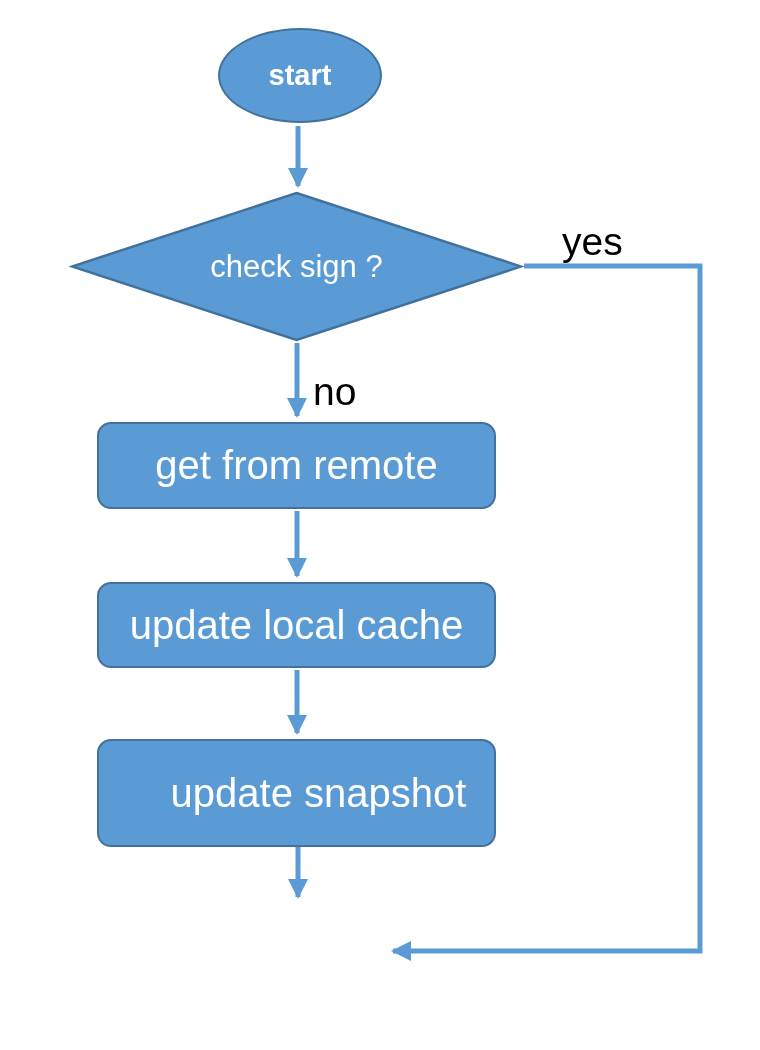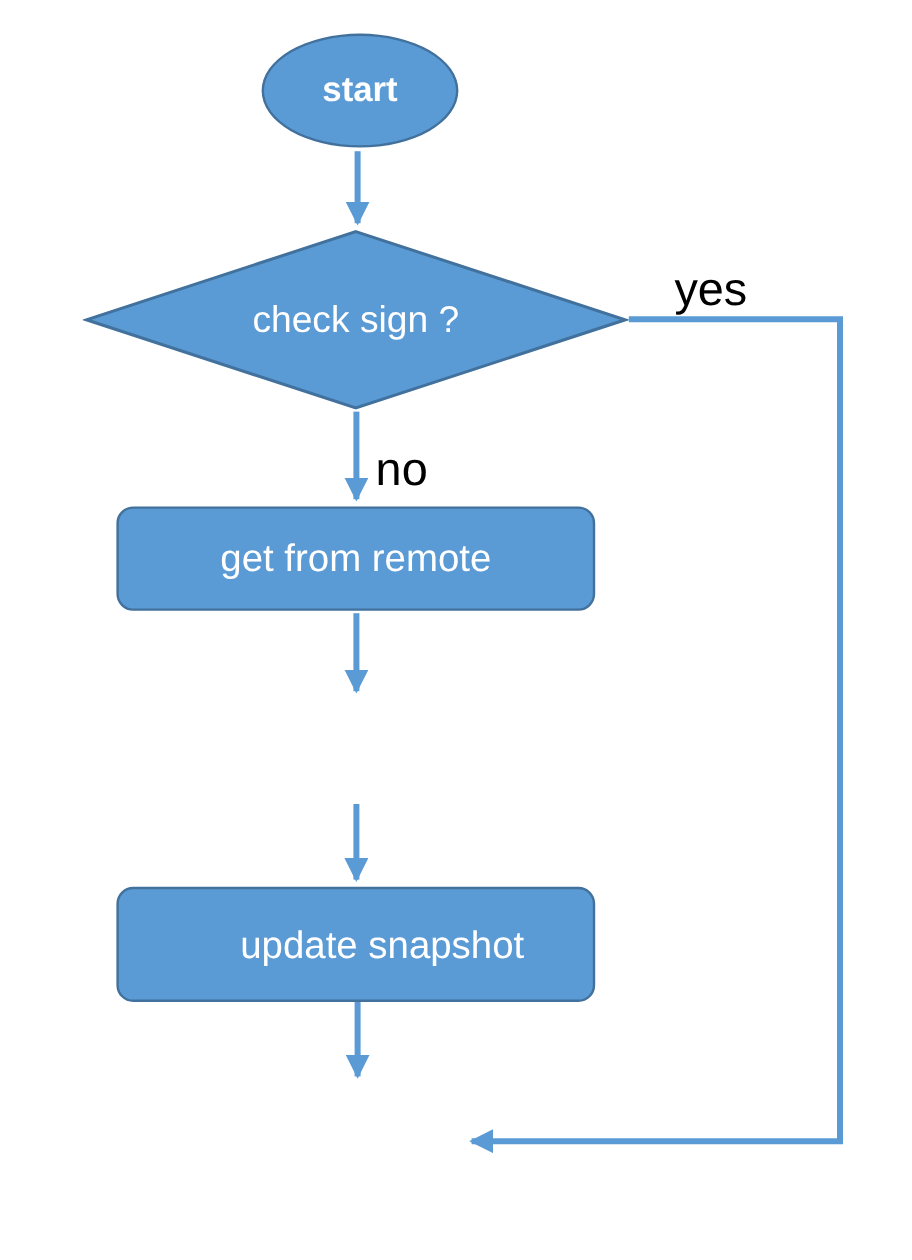--- a/index.html
+++ b/index.html
@@ -35,31 +35,31 @@
   }
   .terminator{
     background:var(--shape-fill);
     border:2.5px solid var(--shape-stroke);
     border-radius:50%;
   }
   .process{
     background:var(--shape-fill);
     border:2px solid var(--shape-stroke);
     border-radius:14px;
-    font-size:32px;
+    font-size:40px;
   }
   .node-start{left:218px;top:28px;width:164px;height:95px;font-size:29px;font-weight:bold;}
   .node-end{left:228px;top:903px;width:160px;height:94px;font-size:30px;}
   .node-decision{left:69px;top:191px;width:455px;height:151px;font-size:31px;}
   .node-decision .diamond-svg{position:absolute;left:0;top:0;}
   .node-decision .shape-label{position:relative;text-align:right;}
   .diamond-shape{fill:var(--shape-fill);stroke:var(--shape-stroke);stroke-width:2.5;}
   .node-step1{left:97px;top:422px;width:399px;height:87px;}
   .node-step2{left:97px;top:582px;width:399px;height:86px;}
-  .node-step3{left:97px;top:739px;width:399px;height:96px;padding-left:44px;}
+  .node-step3{left:97px;top:739px;width:399px;height:108px;padding-left:44px;}
   .edge-label{
     position:absolute;
     color:var(--label-text);
     font-size:39px;
     line-height:1;
     white-space:nowrap;
   }
   .label-yes{left:562px;top:222px;}
   .label-no{left:313px;top:372px;}
 </style>
@@ -90,20 +90,23 @@
     <svg class="diamond-svg" width="455" height="151" viewBox="0 0 455 151" aria-hidden="true">
       <polygon class="diamond-shape" points="227.5,2 452,75.5 227.5,149 3,75.5"></polygon>
     </svg>
     <span class="shape-label">check sign ?</span>
   </div>
 
   <div class="node process node-step1">
     <span class="shape-label">get from remote</span>
   </div>
 
+  <div class="node process node-step2">
+    <span class="shape-label">update local cache</span>
+  </div>
 
   <div class="node process node-step3">
     <span class="shape-label">update snapshot</span>
   </div>
 
 
   <span class="edge-label label-yes">yes</span>
   <span class="edge-label label-no">no</span>
 
 </div>

